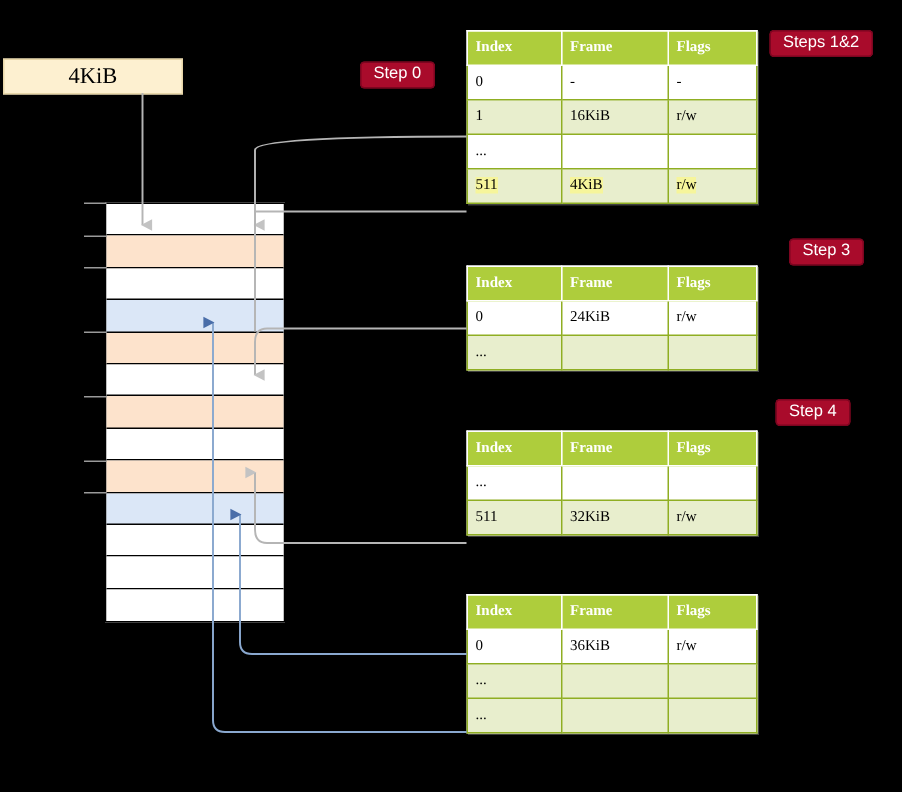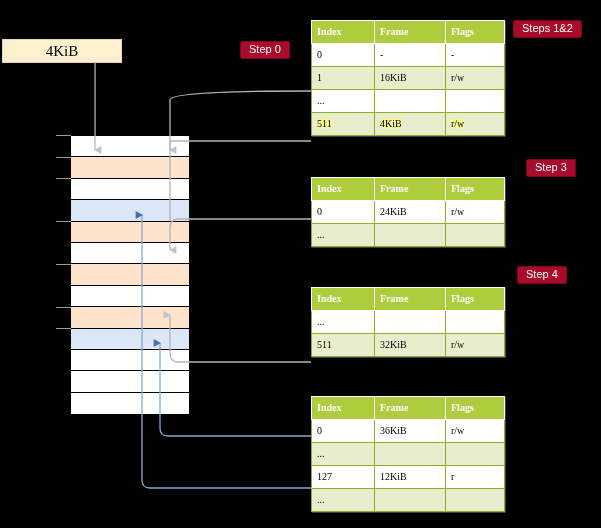--- a/index.html
+++ b/index.html
@@ -164,25 +164,20 @@
   <tr>
     <td>0</td>
     <td>36KiB</td>
     <td>r/w</td>
   </tr>
   <tr class="alt">
     <td>...</td>
     <td></td>
     <td></td>
   </tr>
-  <tr>
-    <td>127</td>
-    <td>12KiB</td>
-    <td>r</td>
-  </tr>
   <tr class="alt">
     <td>...</td>
     <td></td>
     <td></td>
   </tr>
 </tbody>
   </table>
 
 <svg id="wires" viewBox="0 0 601 528" xmlns="http://www.w3.org/2000/svg">
   <defs>

